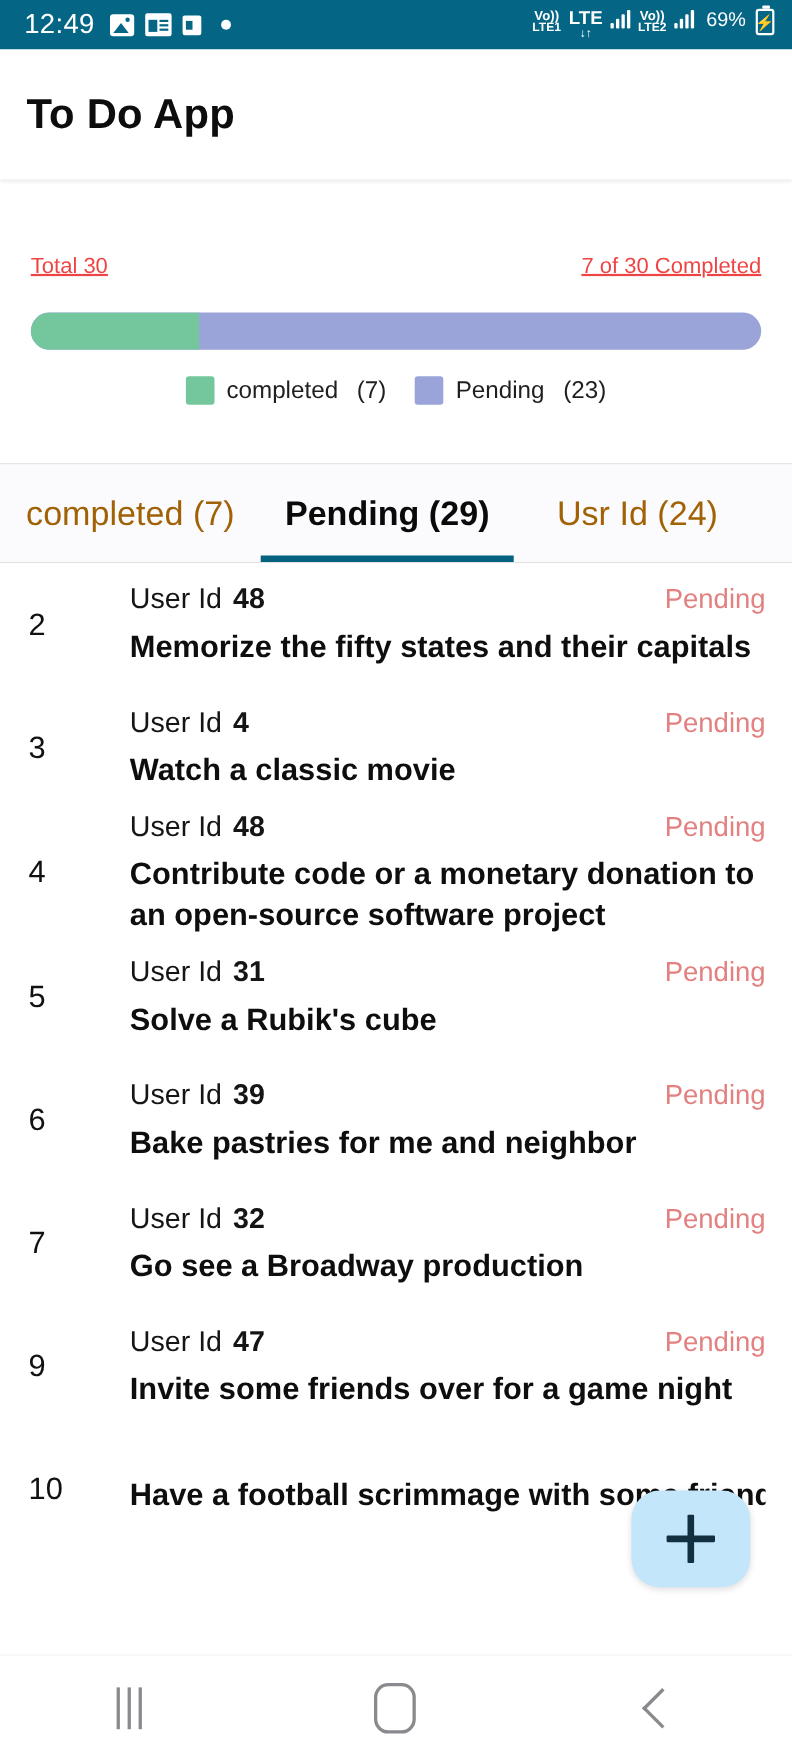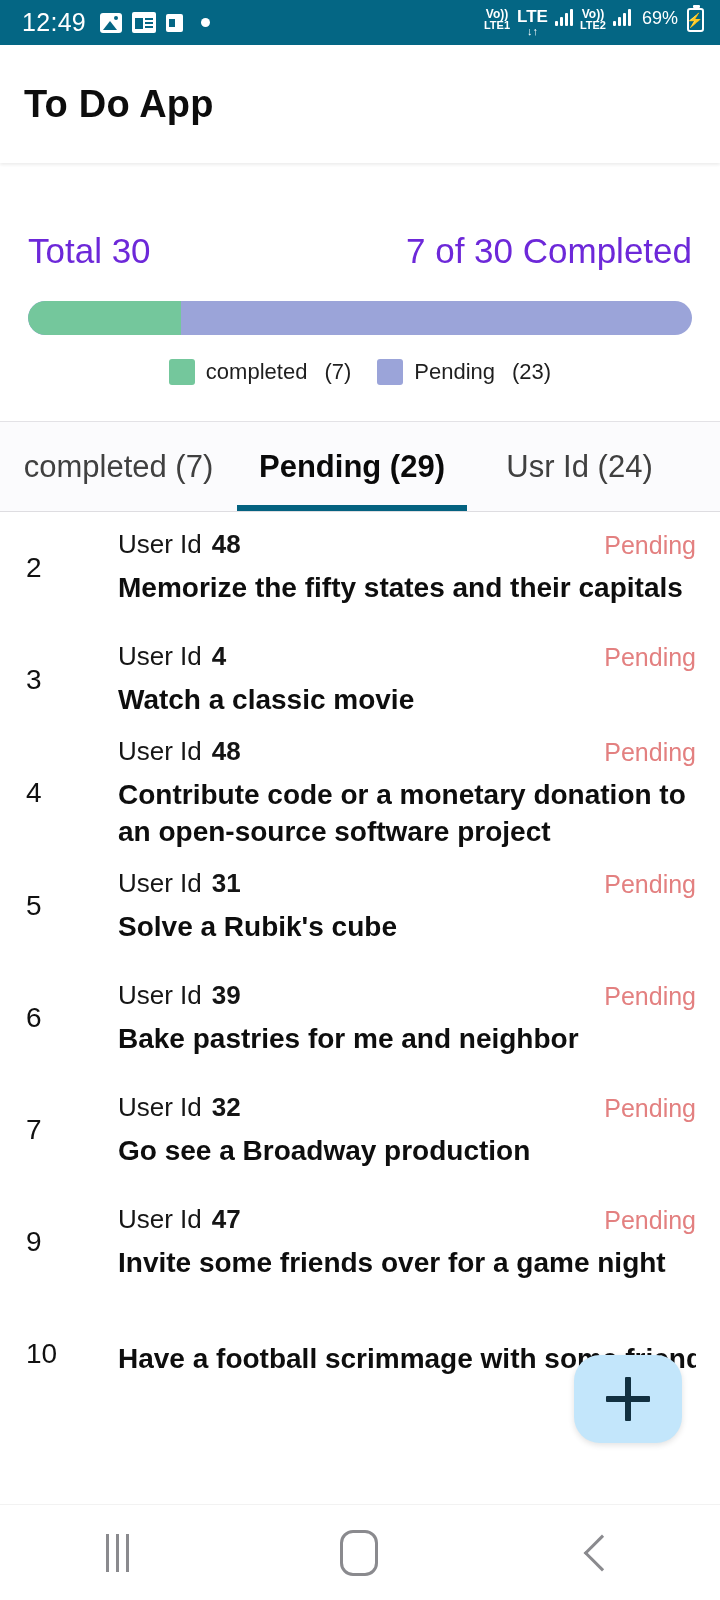--- a/index.html
+++ b/index.html
@@ -92,21 +92,21 @@
     flex:0 0 258px;
     background:#ffffff;
     padding:0 28px;
     display:flex; flex-direction:column;
     position:relative;
   }
   .sum-row {
     display:flex; justify-content:space-between; align-items:baseline;
     margin-top:68px;
   }
-  .sum-total, .sum-completed { font-size:35px; color:#6d28d9; }
+  .sum-total, .sum-completed { font-size:20px; color:#ef4444;text-decoration:underline; }
   .progress-track {
     margin-top:30px;
     height:34px; width:100%;
     background:#9ba4d9; border-radius:17px;
     overflow:hidden; display:flex;
   }
   .progress-fill { height:100%; background:#74c79c; border-radius:17px 0 0 17px; }
   .legend {
     margin-top:24px; display:flex; justify-content:center; align-items:center; gap:26px;
     font-size:22px; color:#1f1f1f;
@@ -120,21 +120,21 @@
     flex:0 0 91px;
     border-top:1px solid #e3e2e6;
     border-bottom:1px solid #dedde1;
     background:#fbfbfd;
     display:flex; align-items:stretch;
     overflow:hidden;
     position:relative;
   }
   .tab {
     display:flex; align-items:center; justify-content:center;
-    font-size:31px; color:#404040; white-space:nowrap;
+    font-size:31px; color:#a16207; white-space:nowrap;
     position:relative; flex:0 0 auto;
     padding:0 24px;
   }
   .tab.t0 { width:237px; padding:0; }
   .tab.t1 { width:230px; padding:0; color:#0a0a0a; font-weight:bold; }
   .tab.t2 { width:225px; padding:0; }
   .tab.t3 { width:120px; padding:0; }
   .tab.active::after {
     content:""; position:absolute; left:0; right:0; bottom:0; height:6px; background:#046280;
   }

